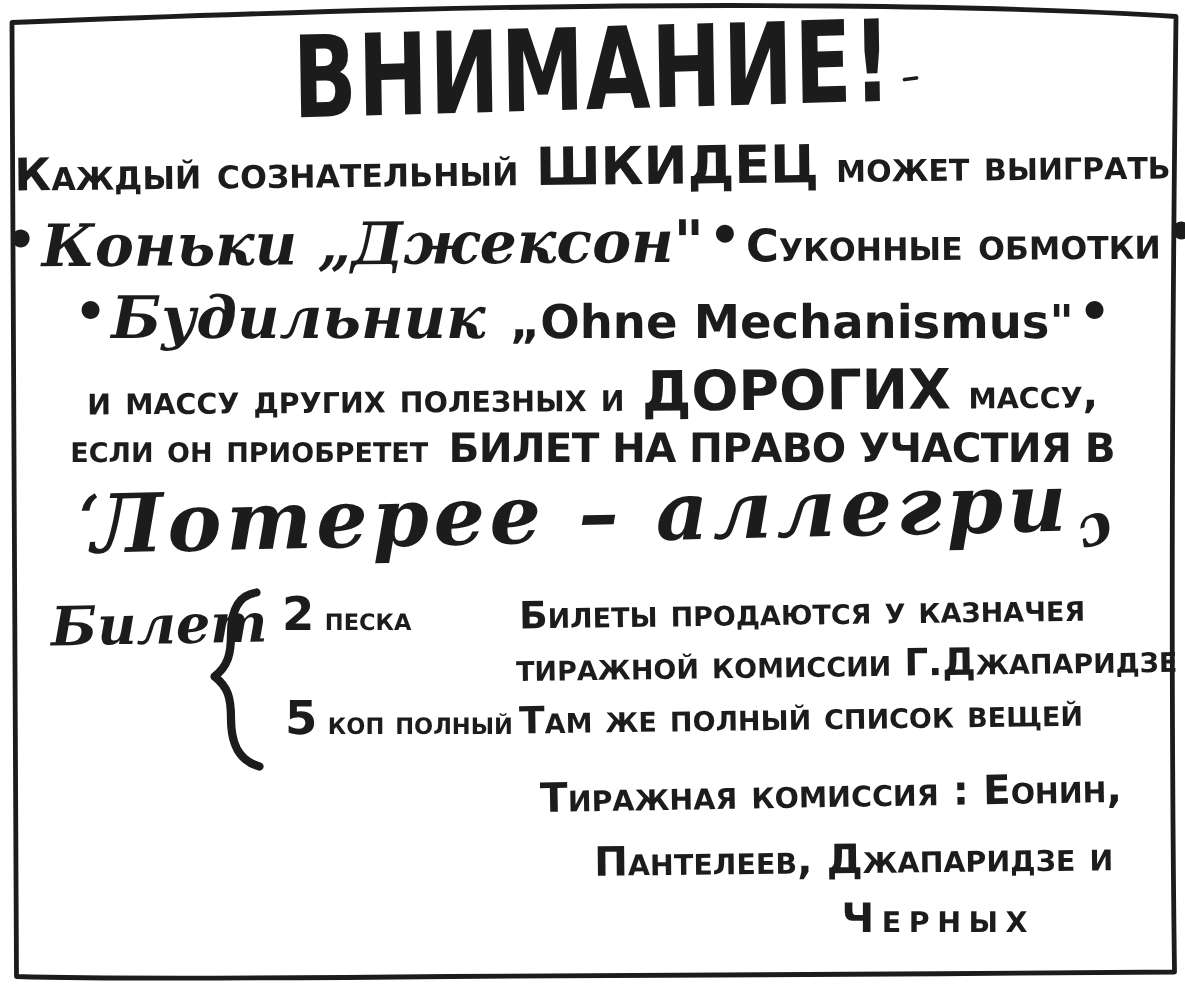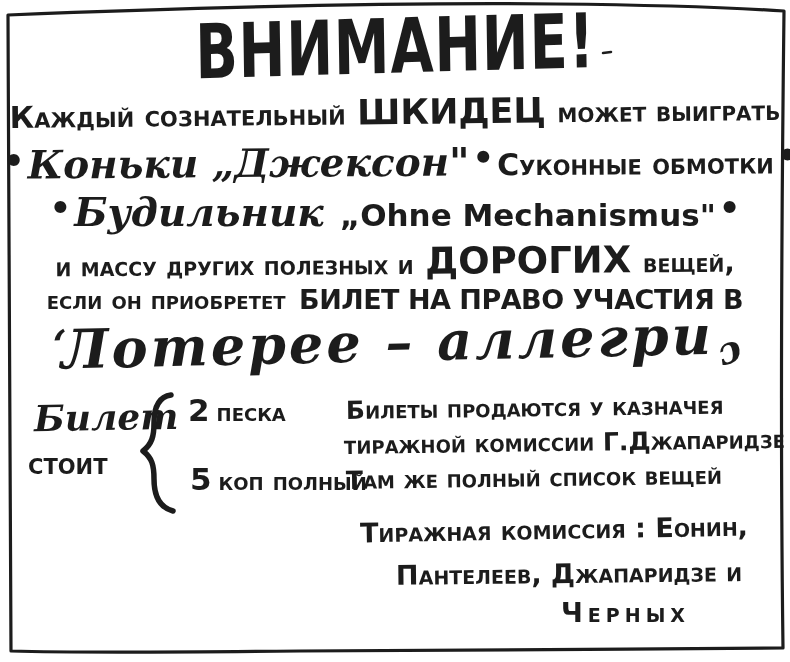--- a/index.html
+++ b/index.html
@@ -48,21 +48,21 @@
   .fl-left  { font-size:40px; vertical-align:10px; margin-right:-6px; }
   .fl-right { display:inline-block; font-size:38px; transform:rotate(-18deg) translateY(10px); }
   
   .lbl-ticket { left:34px; top:396px; font-size:36px; transform:rotate(-1deg); }
   .lbl-costs  { left:28px; top:446px; font-size:30px; }
   .brace-wrap { left:138px; top:390px; }
   .price-item-1 { left:188px; top:392px; }
   .price-item-2 { left:184px; top:428px; }
   .price-item-3 { left:190px; top:461px; }
   .qty   { font-size:31px; margin-right:7px; }
-  .iname { font-size:26px; }
+  .iname { font-size:21px; }
   
   .sales { font-size:25px; transform:rotate(-0.8deg); transform-origin:left center; }
   .sales-1 { left:346px; top:396px; }
   .sales-2 { left:344px; top:431px; }
   .sales-3 { left:346px; top:466px; }
   
   .cmt { font-size:27px; }
   .cmt-1 { right:42px;  top:514px; transform:rotate(-1deg); }
   .cmt-2 { right:48px;  top:558px; transform:rotate(-0.6deg); }
   .cmt-3 { right:100px; top:597px; letter-spacing:5px; }
@@ -95,34 +95,33 @@
     <span class="bullet">•</span><span class="script skates">Коньки „Джексон"</span><span class="bullet">•</span><span class="sc wraps">Суконные обмотки</span><span class="bullet">•</span>
   </div>
 
   <div class="row row-prize2">
     <span class="bullet">•</span><span class="script clock">Будильник</span><span class="brand">„Ohne Mechanismus"</span><span class="bullet">•</span>
   </div>
 
   <div class="row row-more">
     <span class="sc more-pre">и массу других полезных и</span>
     <span class="more-emph">ДОРОГИХ</span>
-    <span class="sc more-post">вещей,</span>
+    <span class="sc more-post">массу,</span>
   </div>
 
   <div class="row row-cond">
     <span class="sc cond-pre">если он приобретет</span>
     <span class="cond-emph">БИЛЕТ НА ПРАВО УЧАСТИЯ В</span>
   </div>
 
   <div class="row row-lottery">
     <span class="script fl-left">‘</span><span class="script lottery-text">Лотерее – аллегри</span><span class="script fl-right">ɔ</span>
   </div>
 
   <div class="abs script lbl-ticket">Билет</div>
-  <div class="abs sc lbl-costs">стоит</div>
 
   <div class="abs brace-wrap">
     <svg width="42" height="126" viewBox="0 0 42 126" aria-hidden="true">
       <path d="M 33,5 C 19,7 16,20 16,33 C 16,46 14,54 5,61
                C 14,68 16,75 16,89 C 16,104 20,117 35,121" fill="none" stroke="#1c1c1c" stroke-width="5.5" stroke-linecap="round" stroke-linejoin="round"></path>
     </svg>
   </div>
 
   <div class="abs price-item-1">
     <span class="qty">2</span><span class="sc iname">песка</span>

